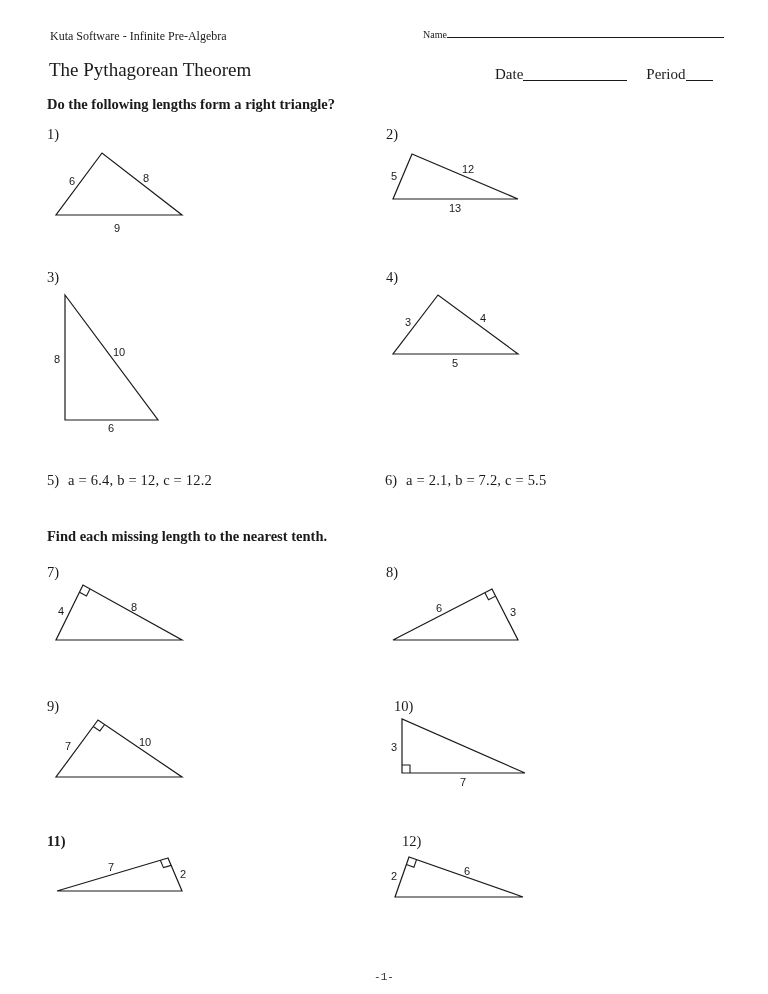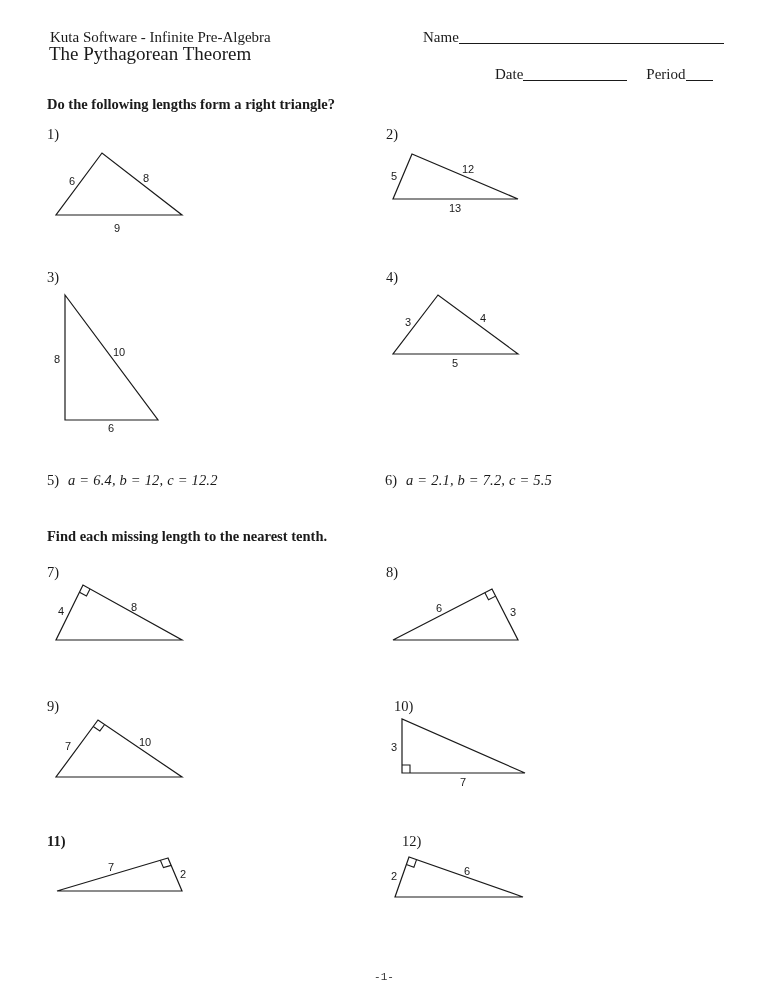--- a/index.html
+++ b/index.html
@@ -1,31 +1,31 @@
 <!DOCTYPE html>
 <html><head>
 <meta charset="utf-8">
 <style>
   html,body{margin:0;padding:0;}
   body{
     width:768px;height:994px;background:#ffffff;position:relative;
     font-family:"Liberation Serif", serif;color:#1a1a1a;overflow:hidden;
   }
   .abs{position:absolute;}
-  .header-left{left:50px;top:29px;font-size:15px;}
-  .name-row{left:423px;top:29px;width:301px;display:flex;align-items:flex-end;font-size:15px;}
+  .header-left{left:50px;top:29px;font-size:12px;}
+  .name-row{left:423px;top:29px;width:301px;display:flex;align-items:flex-end;font-size:10px;}
   .name-row .blank{flex:1;border-bottom:1.3px solid #1a1a1a;margin-bottom:2px;height:1px;}
-  .title{left:49px;top:43px;font-size:19px;}
+  .title{left:49px;top:59px;font-size:19px;}
   .date-row{left:495px;top:66px;width:228px;display:flex;align-items:flex-end;font-size:15px;}
   .date-row .blank1{width:104px;border-bottom:1.3px solid #1a1a1a;margin-bottom:2px;height:1px;margin-right:19px;}
   .date-row .blank2{width:27px;border-bottom:1.3px solid #1a1a1a;margin-bottom:2px;height:1px;}
   .section-heading{left:47px;font-size:14.5px;font-weight:bold;}
   .pnum{font-size:14.5px;color:#1a1a1a;}
   .text-problem{display:flex;font-size:14.5px;}
-  .text-problem .body{font-style:italic;margin-left:9px;letter-spacing:0.2px;}
+  .text-problem .body{margin-left:9px;letter-spacing:0.2px;}
   .side-label{font-family:"Liberation Sans", sans-serif;font-size:11px;fill:#1a1a1a;}
   .footer{left:0;top:971px;width:768px;text-align:center;
     font-family:"Liberation Mono", monospace;font-size:11px;color:#333;}
 </style>
 </head>
 <body>
 
 <div class="abs header-left">Kuta Software - Infinite Pre-Algebra</div>
 
 <div class="abs name-row">

